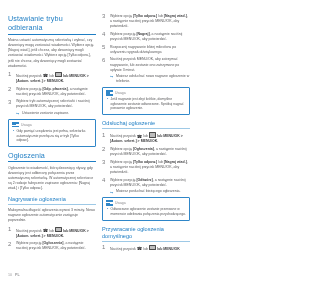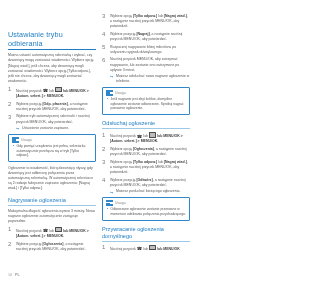--- a/index.html
+++ b/index.html
@@ -19,21 +19,21 @@
     position: absolute;
     left: 0; top: 0;
     width: 200px;
     height: 283px;
     box-sizing: border-box;
     padding: 14px 6px 0 8px;
   }
   .cols {
     display: flex;
     gap: 6px;
-    align-items: flex-end;
+    align-items: center;
   }
   .col {
     width: 88px;
     flex: 0 0 88px;
   }
 
   
   .h1 {
     color: #1f7ec4;
     font-size: 7.2px;
@@ -228,20 +228,21 @@
               <span class="bar b2"></span>
               <span class="bar b3"></span>
           </span>
           <span class="note-title">Uwaga</span>
         </div>
         <ul>
           <li>Gdy pamięć urządzenia jest pełna, sekretarka automatycznie przełącza się w tryb [Tylko odpow.].</li>
         </ul>
       </div>
 
+      <div class="h1">Ogłoszenia</div>
 
       <div class="para">Ogłoszenie to wiadomość, którą dzwoniący słyszy, gdy dzwoniący jest odbierany połączenia przez automatyczną sekretarkę. W automatycznej sekretarce są 2 rodzaje fabrycznie zapisane ogłoszenia: [Nagraj wiad.] i [Tylko odpow.].</div>
 
       <div class="h2">Nagrywanie ogłoszenia</div>
 
       <div class="para">Maksymalna długość ogłoszenia wynosi 3 minuty. Nowo nagrane ogłoszenie automatycznie zastępuje poprzednie.</div>
 
       <ol class="steps">
         <li>
           <span class="num">1</span>

